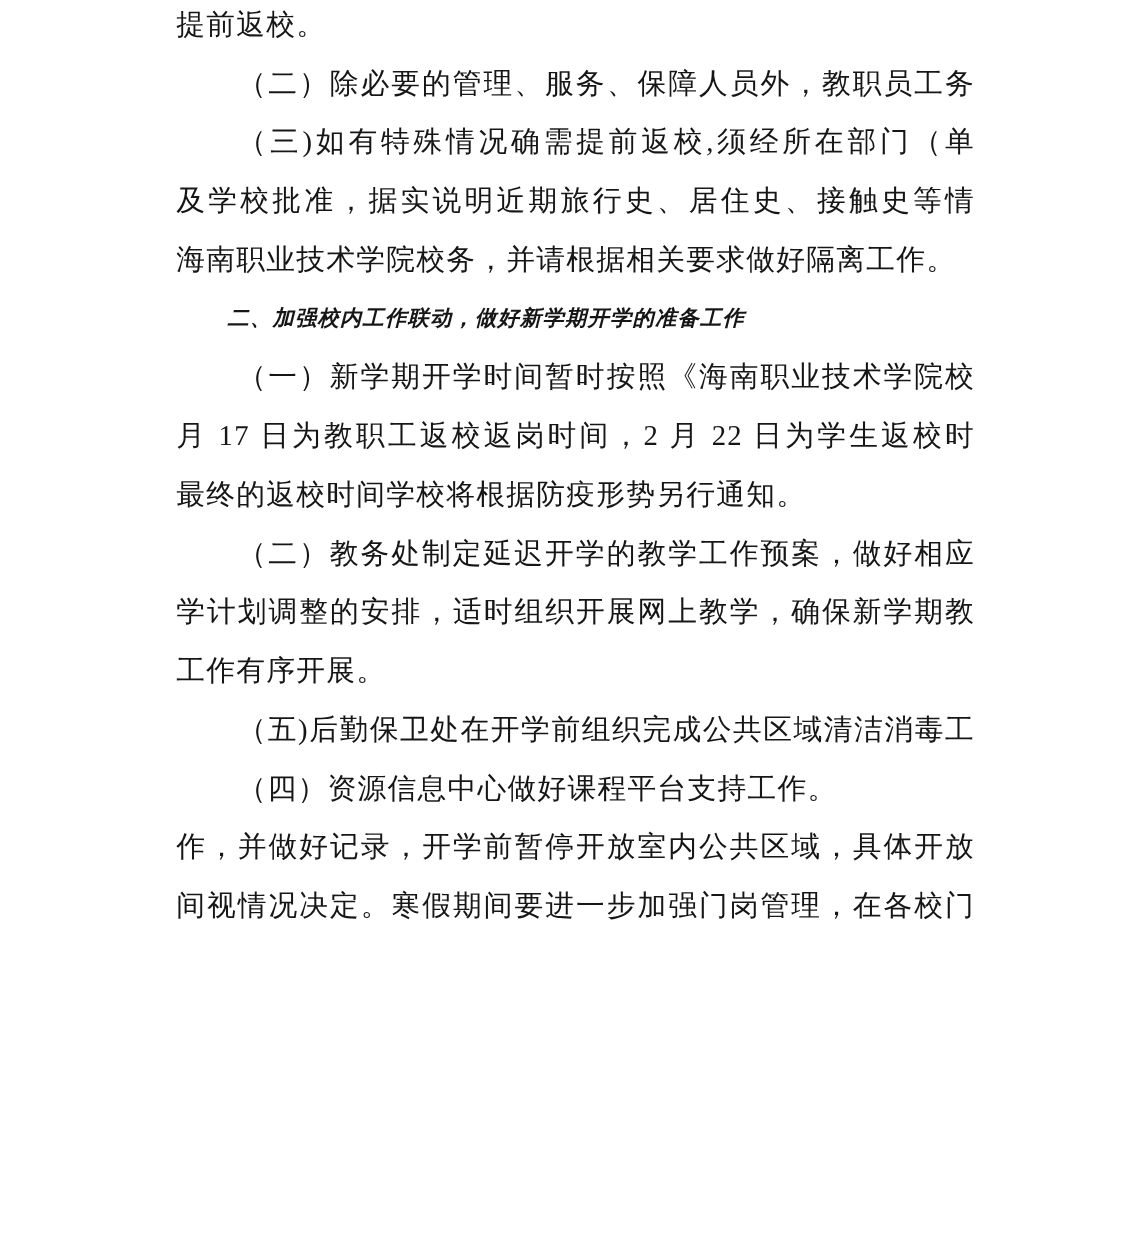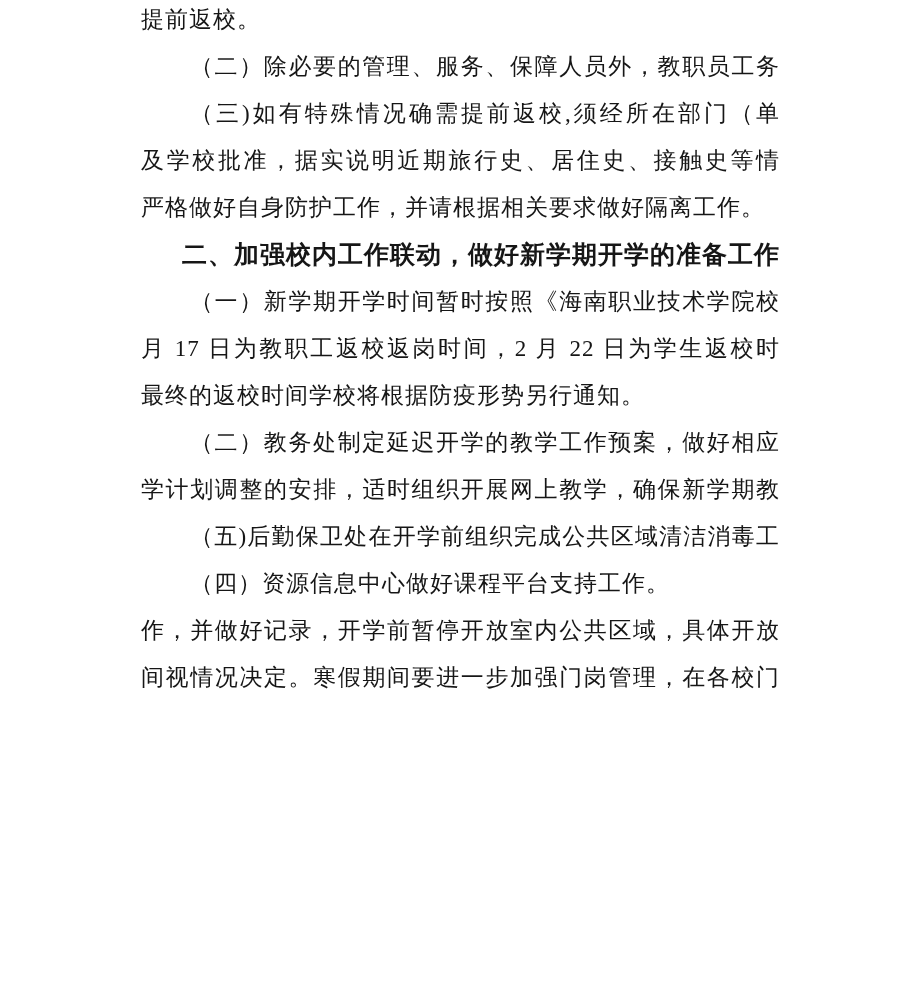--- a/index.html
+++ b/index.html
@@ -37,40 +37,42 @@
     text-align-last: justify;
     text-justify: inter-character;
   }
   
   .indent {
     padding-left: 49px;
   }
   .heading {
     font-family: "Liberation Sans", sans-serif;
     font-weight: 700;
-    font-size: 25px;
+    font-size: 17px;
     letter-spacing: 1px;
     padding-left: 41px;
     white-space: nowrap;
+    font-style: italic;
   }
 </style>
 </head>
 <body>
 
 <div class="page">
   <div class="text-block">
     <div class="line">提前返校。</div>
     <div class="line indent just">（二）除必要的管理、服务、保障人员外，教职员工务必</div>
     <div class="line indent just">（三)如有特殊情况确需提前返校,须经所在部门（单位）</div>
     <div class="line just">及学校批准，据实说明近期旅行史、居住史、接触史等情况，</div>
-    <div class="line">严格做好自身防护工作，并请根据相关要求做好隔离工作。</div>
+    <div class="line">海南职业技术学院校务，并请根据相关要求做好隔离工作。</div>
     <div class="line heading">二、加强校内工作联动，做好新学期开学的准备工作</div>
     <div class="line indent just">（一）新学期开学时间暂时按照《海南职业技术学院校务</div>
     <div class="line just">月 17 日为教职工返校返岗时间，2 月 22 日为学生返校时间。</div>
     <div class="line">最终的返校时间学校将根据防疫形势另行通知。</div>
     <div class="line indent just">（二）教务处制定延迟开学的教学工作预案，做好相应教</div>
     <div class="line just">学计划调整的安排，适时组织开展网上教学，确保新学期教学</div>
+    <div class="line">工作有序开展。</div>
     <div class="line indent just">（五)后勤保卫处在开学前组织完成公共区域清洁消毒工</div>
     <div class="line indent">（四）资源信息中心做好课程平台支持工作。</div>
     <div class="line just">作，并做好记录，开学前暂停开放室内公共区域，具体开放时</div>
     <div class="line just">间视情况决定。寒假期间要进一步加强门岗管理，在各校门实</div>
   </div>
 </div>
 
 </body></html>

